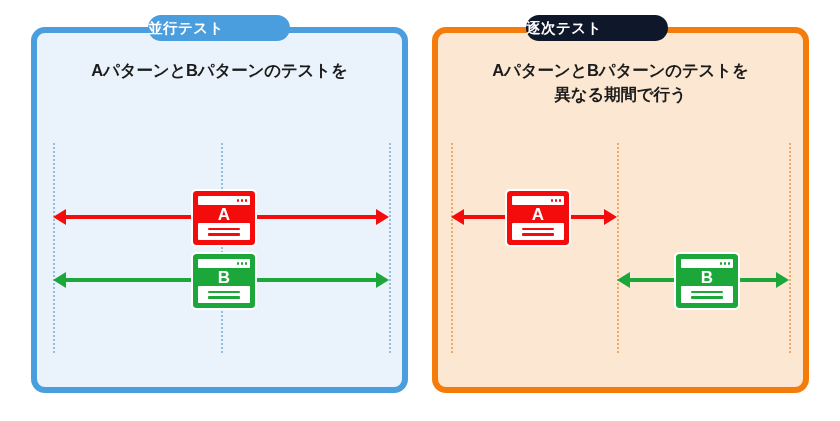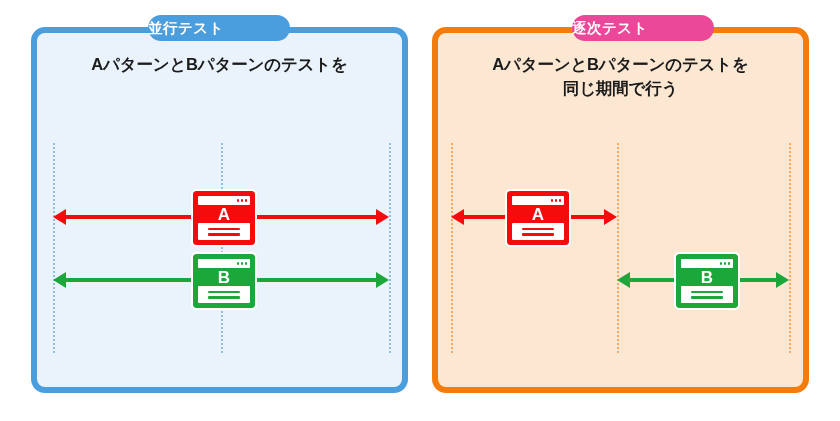--- a/index.html
+++ b/index.html
@@ -54,29 +54,29 @@
     letter-spacing: 0.5px;
     z-index: 5;
     white-space: nowrap;
   }
   .badge-left {
     left: 148px;
     width: 142px;
     background: #4a9edd;
   }
   .badge-right {
-    left: 572px;
+    left: 526px;
     width: 142px;
-    background: #ec4899;
+    background: #0f172a;
   }
 
   
   .heading {
     position: absolute;
-    top: 53px;
+    top: 59px;
     width: 377px;
     text-align: center;
     font-size: 16.5px;
     font-weight: bold;
     color: #1b1b1b;
     line-height: 1.45;
     letter-spacing: -0.2px;
     z-index: 4;
   }
   .heading-left  { left: 31px; }
@@ -190,21 +190,21 @@
   <div class="vline" style="left:53px;"></div>
   <div class="vline" style="left:221px;"></div>
   <div class="vline" style="left:389px;"></div>
 
   <div class="panel panel-right"></div>
 
   <div class="badge badge-right">逐次テスト</div>
 
   <div class="heading heading-right">
     <span class="ln">AパターンとBパターンのテストを</span>
-    <span class="ln">同じ期間で行う</span>
+    <span class="ln">異なる期間で行う</span>
   </div>
 
   <div class="vline orange" style="left:451px;"></div>
   <div class="vline orange" style="left:617px;"></div>
   <div class="vline orange" style="left:789px;"></div>
 
   <svg id="arrows" viewBox="0 0 840 421">
       <line x1="64" x2="378" y1="217" y2="217" stroke="#f40c0c" stroke-width="4"></line>
       <polygon points="53,217 66,209 66,225" fill="#f40c0c"></polygon>
       <polygon points="389,217 376,209 376,225" fill="#f40c0c"></polygon>

